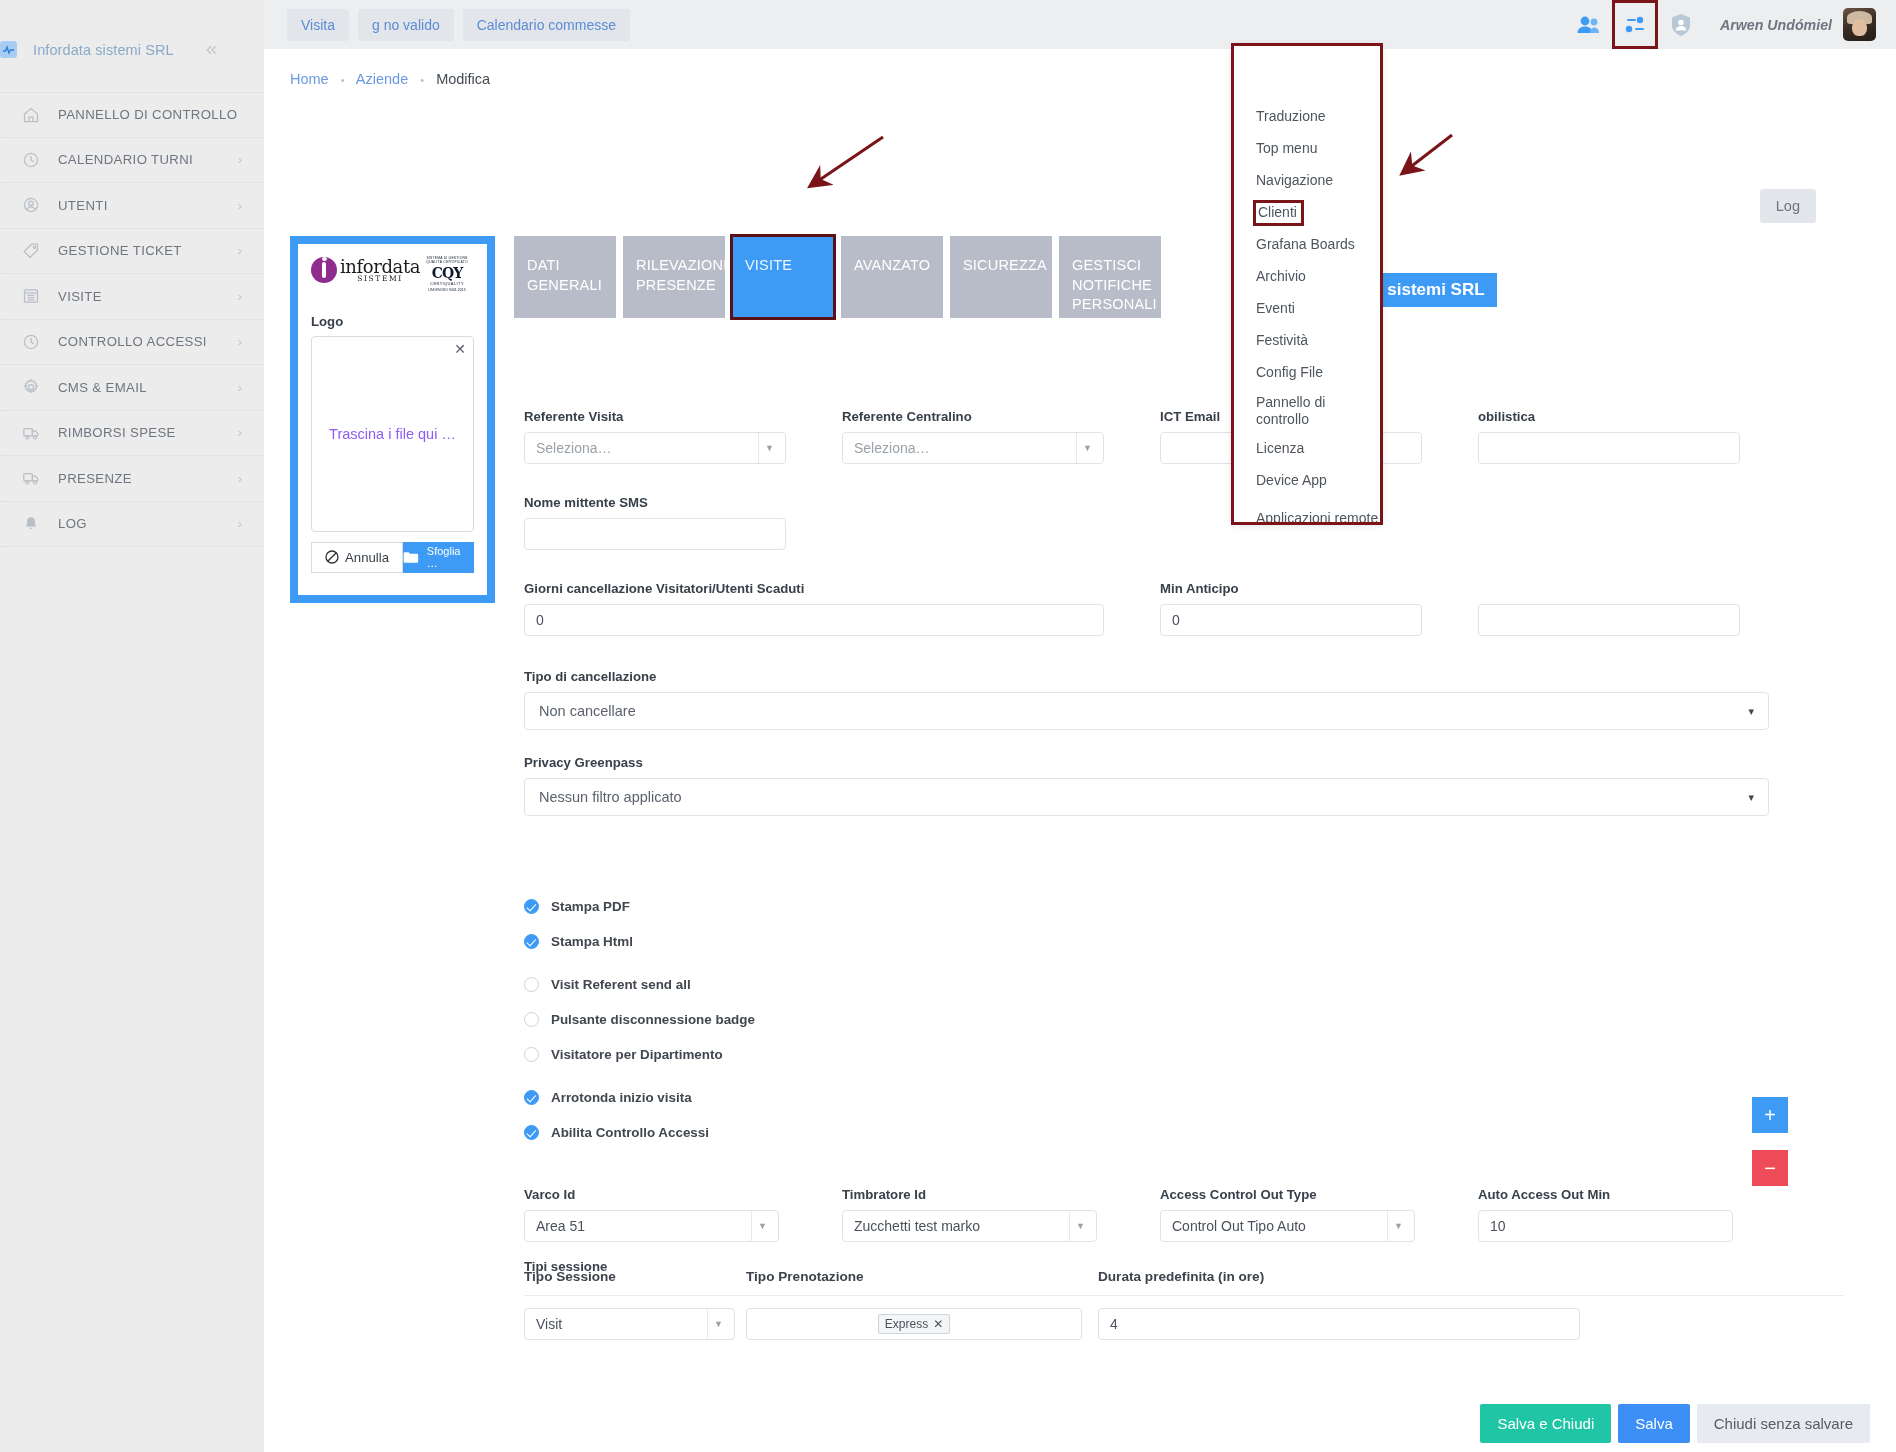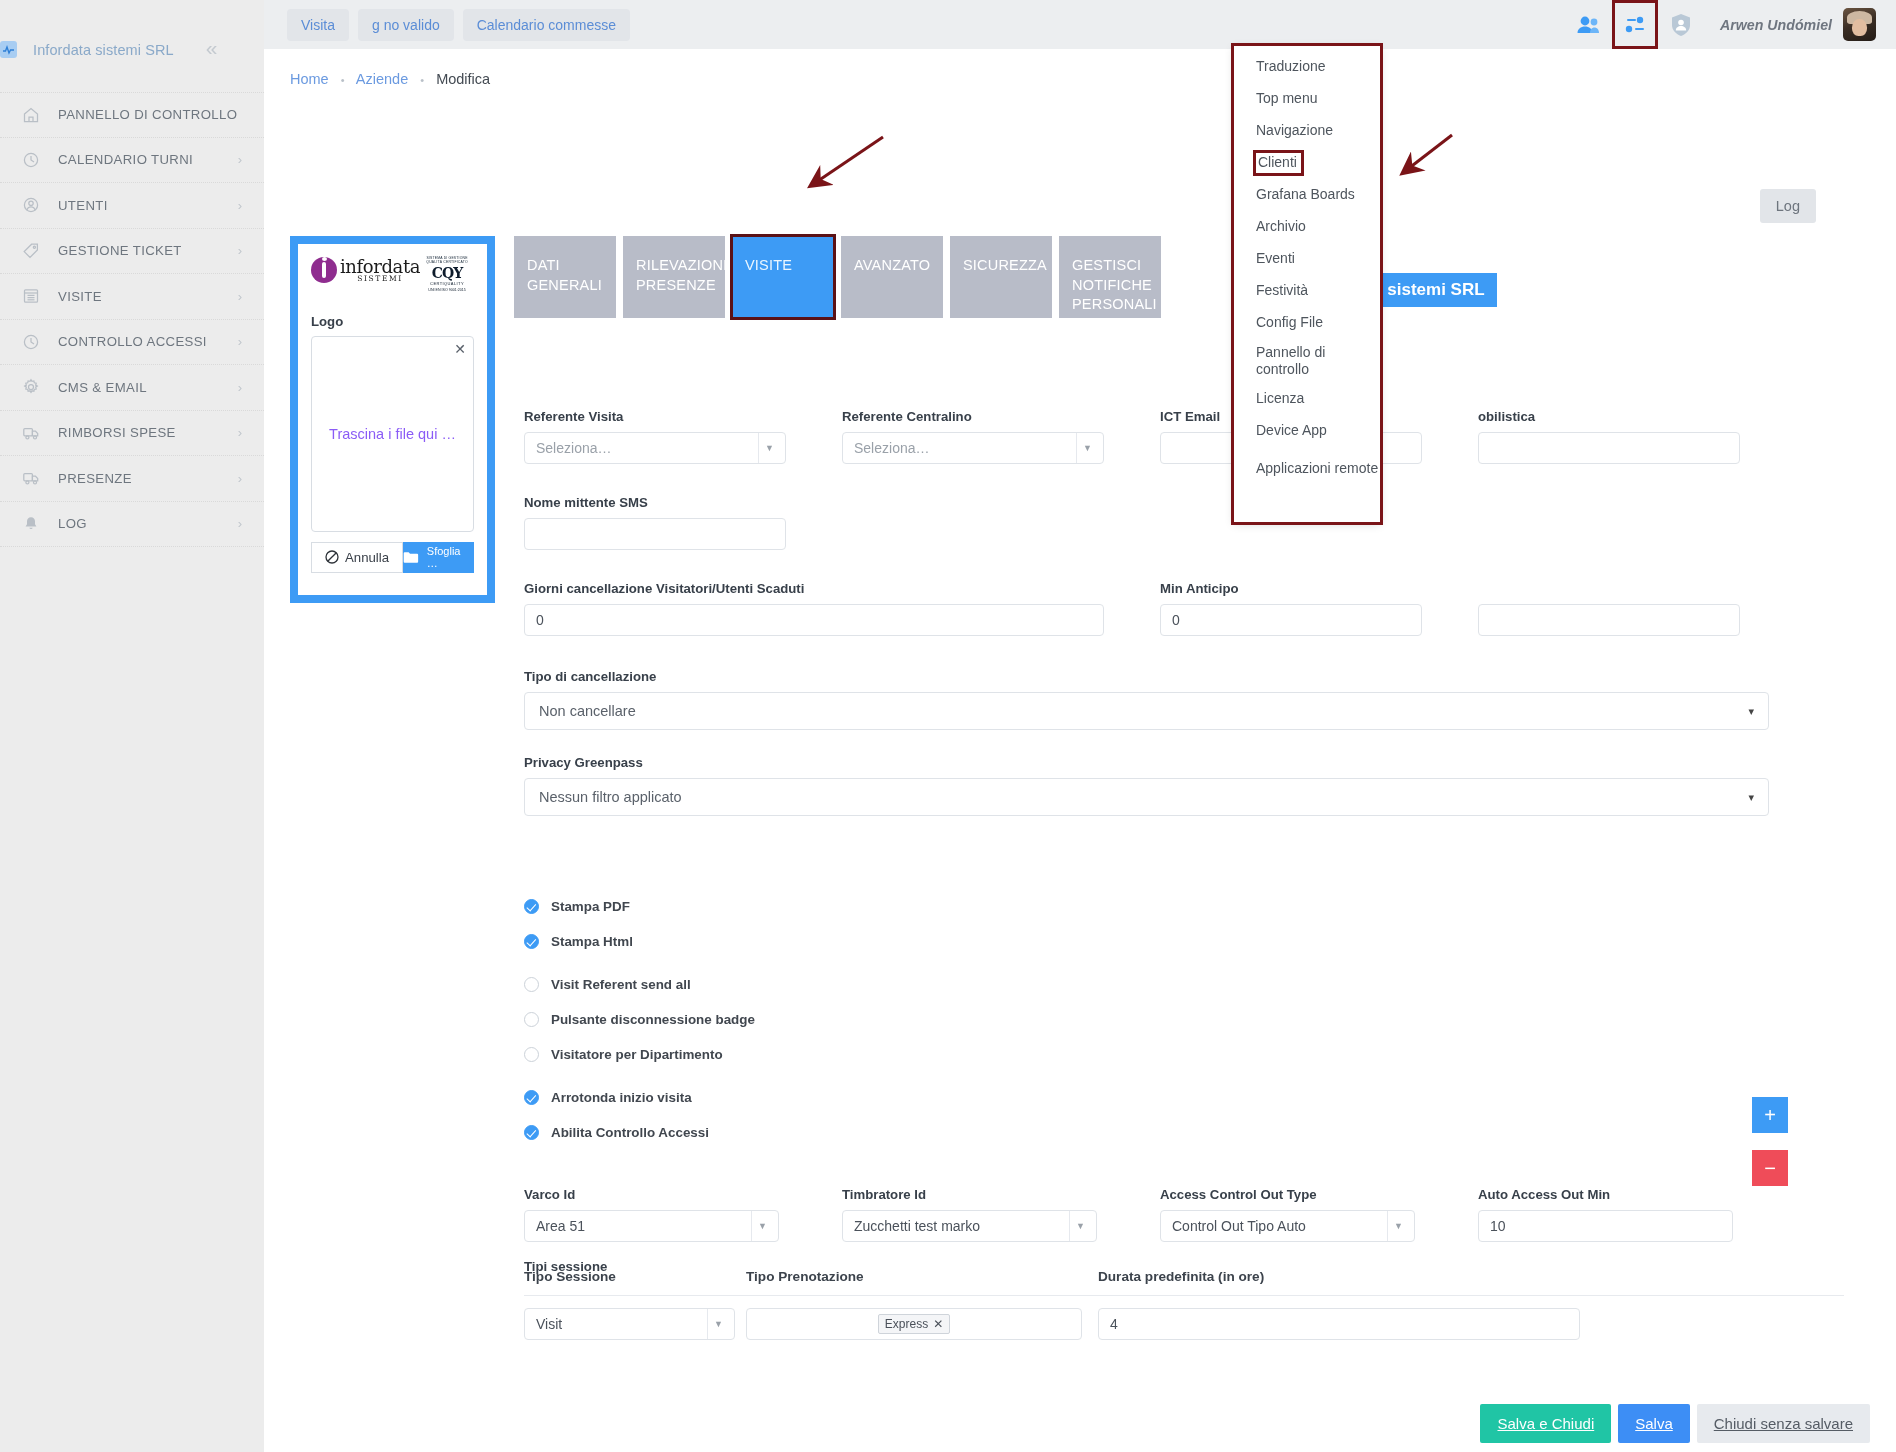--- a/index.html
+++ b/index.html
@@ -252,21 +252,21 @@
     display: flex; align-items: center; justify-content: center;
   }
   .sq-add { background: #3d9bf5; }
   .sq-del { background: #ef4c59; }
 
   
   .footer {
     position: absolute; left: 26px; top: 1355px; width: 1580px;
     display: flex; justify-content: flex-end; gap: 7px;
   }
-  .fbtn { border: none; font-size: 15px; padding: 11px 17px; cursor: pointer; border-radius: 2px; text-decoration: underline; }
+  .fbtn { border: none; font-size: 15px; padding: 11px 17px; cursor: pointer; border-radius: 2px; }
   .fb-teal { background: #20c5a5; color: #fff; }
   .fb-blue { background: #3d8ef5; color: #fff; }
   .fb-gray { background: #e7eaee; color: #555c65; }
 
   
   #dropdown {
     position: absolute; left: 1234px; top: 46px;
     width: 146px; height: 476px;
     background: #fff;
     box-shadow: 0 2px 9px rgba(0,0,0,.17);
@@ -277,21 +277,21 @@
   .dd-item {
     padding: 0 0 0 22px;
     font-size: 14px; color: #4e555d;
     line-height: 1.25;
     cursor: pointer;
     display: flex; align-items: center;
     height: 32px;
   }
   .dd-item.two { height: 44px; align-items: center; }
   .dd-item.sel span { outline: 3px solid #7a1418; padding: 1px 4px 2px 2px; }
-  #dd-inner { padding-top: 5px; }
+  #dd-inner { padding-top: 17px; margin-top: 38px; }
 
   
   .arrow { position: absolute; z-index: 60; pointer-events: none; }
 </style>
 </head>
 <body>
 
 <div id="app">
 
   <div id="sidebar">

